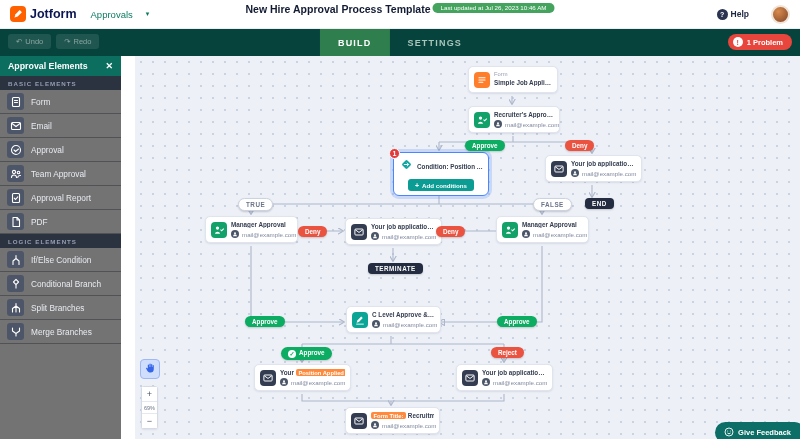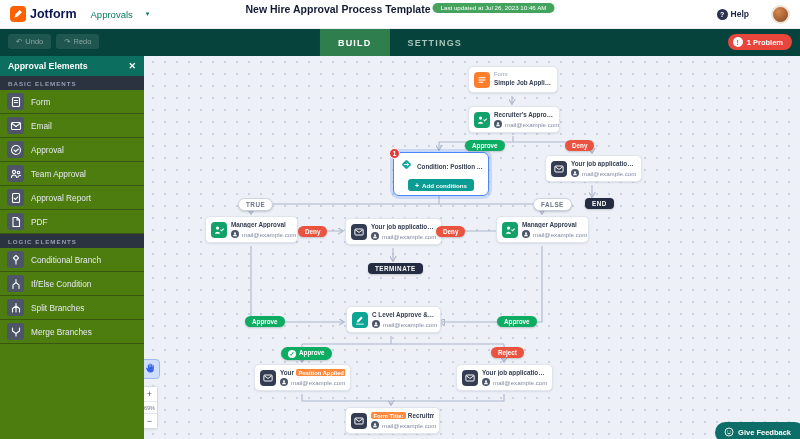--- a/index.html
+++ b/index.html
@@ -30,21 +30,21 @@
   .tabs { position:absolute; left:50%; top:0; bottom:0; transform:translateX(-50%); display:flex; }
   .tab { padding:0 18px; display:flex; align-items:center; font-size:9px; font-weight:bold;
     letter-spacing:1.2px; color:#A9C6BA; cursor:pointer; }
   .tab.active { background:#2F7F4E; color:#fff; }
   .problem { position:absolute; right:8px; top:5px; display:flex; align-items:center; gap:4px;
     background:#E8463C; color:#fff; font-size:7.5px; font-weight:bold; padding:3px 9px 3px 5px;
     border-radius:10px; cursor:pointer; }
   .warn-ic { width:10px; height:10px; border-radius:50%; background:#fff; color:#E8463C;
     font-size:7px; font-weight:bold; display:flex; align-items:center; justify-content:center; }
   
-  .sidebar { position:absolute; top:56px; left:0; width:144px; bottom:0; background:#4d7c0f; z-index:8; }
+  .sidebar { position:absolute; top:56px; left:0; width:121px; bottom:0; background:#737373; z-index:8; }
   .sb-head { height:20px; background:#0B6E5F; color:#fff; display:flex; align-items:center;
     padding:0 8px; font-size:8.8px; font-weight:bold; }
   .sb-close { margin-left:auto; font-size:9px; color:#fff; cursor:pointer; }
   .sb-section { background:#2B3240; color:#959EB2; font-size:6.2px; font-weight:bold;
     letter-spacing:1px; padding:3.5px 8px; }
   .s-item { display:flex; align-items:center; gap:7px; height:24px; padding:0 7px;
     border-bottom:1px solid rgba(17,21,30,.35); cursor:pointer; }
   .chip { width:17px; height:17px; background:#4D5568; border-radius:3px;
     display:flex; align-items:center; justify-content:center; flex:0 0 17px; }
   .s-label { color:#E8EBF2; font-size:8.3px; white-space:nowrap; }
@@ -216,34 +216,34 @@
           <path d="M7 1.5V4h2.5"></path>
         </svg>
       </span>
     <span class="s-label">PDF</span>
   </div>
 
   <div class="sb-section">LOGIC ELEMENTS</div>
 
   <div class="s-item">
     <span class="chip">
+        <svg width="12" height="12" viewBox="0 0 12 12" fill="none" stroke="#fff" stroke-width="1.1" stroke-linecap="round" stroke-linejoin="round">
+          <path d="M6 1.5v3M6 4.5L3 7v3.5M6 4.5L9 7v3.5"></path>
+        </svg>
+      </span>
+    <span class="s-label">If/Else Condition</span>
+  </div>
+  <div class="s-item">
+    <span class="chip">
         <svg width="12" height="12" viewBox="0 0 12 12" fill="none" stroke="#fff" stroke-width="1.1" stroke-linejoin="round">
           <rect x="4.2" y="2.2" width="3.6" height="3.6" transform="rotate(45 6 4)"></rect>
           <path d="M6 7v3.5"></path>
         </svg>
       </span>
     <span class="s-label">Conditional Branch</span>
-  </div>
-  <div class="s-item">
-    <span class="chip">
-        <svg width="12" height="12" viewBox="0 0 12 12" fill="none" stroke="#fff" stroke-width="1.1" stroke-linecap="round" stroke-linejoin="round">
-          <path d="M6 1.5v3M6 4.5L3 7v3.5M6 4.5L9 7v3.5"></path>
-        </svg>
-      </span>
-    <span class="s-label">If/Else Condition</span>
   </div>
   <div class="s-item">
     <span class="chip">
         <svg width="12" height="12" viewBox="0 0 12 12" fill="none" stroke="#fff" stroke-width="1.1" stroke-linecap="round" stroke-linejoin="round">
           <path d="M6 1.5V4M6 4L2.5 6.5V10M6 4l3.5 2.5V10M6 4v6"></path>
         </svg>
       </span>
     <span class="s-label">Split Branches</span>
   </div>
   <div class="s-item">

